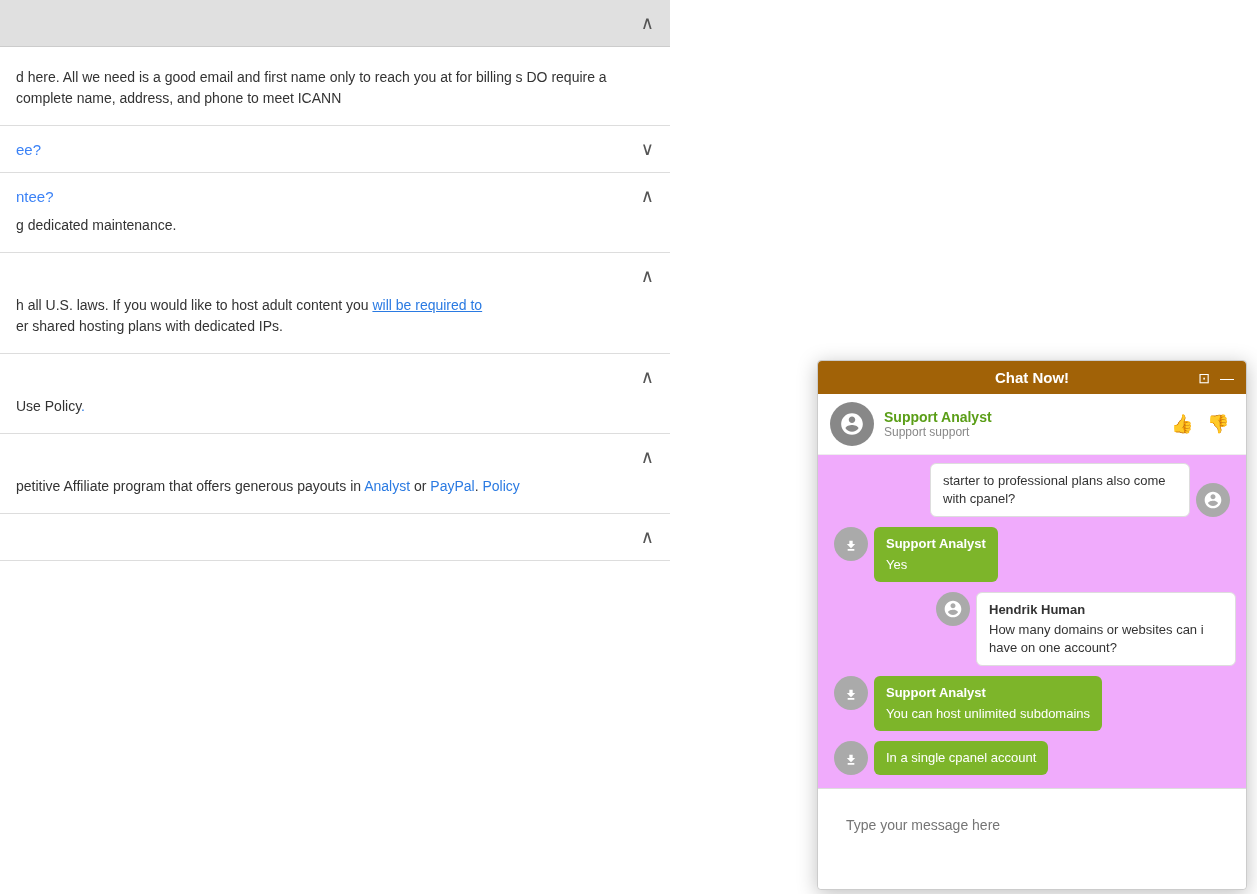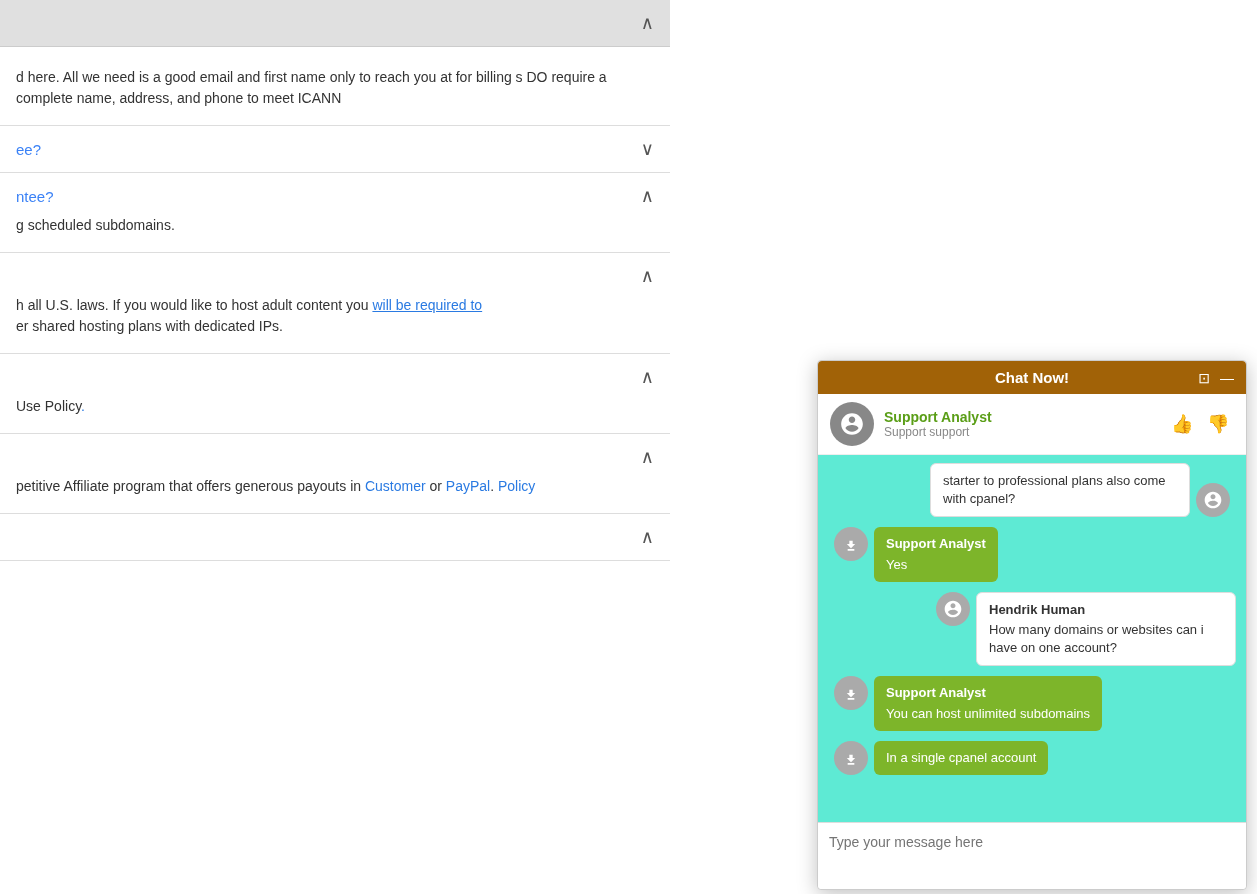--- a/index.html
+++ b/index.html
@@ -170,21 +170,21 @@
       color: #888;
       font-size: 18px;
       padding: 2px 4px;
     }
 
     
     .chat-messages {
       flex: 1;
       overflow-y: scroll;
       padding: 8px 10px;
-      background: #5eead4;
+      background: #f0abfc;
     }
 
     .chat-messages::-webkit-scrollbar {
       width: 12px;
     }
     .chat-messages::-webkit-scrollbar-track {
       background: #e0e0e0;
     }
     .chat-messages::-webkit-scrollbar-thumb {
       background: #bbb;
@@ -258,21 +258,21 @@
     .msg-partial .msg-bubble.user-bubble {
       font-size: 13px;
     }
     .msg-partial .msg-avatar {
       margin-left: 6px;
     }
 
     
     .chat-input-area {
       border-top: 1px solid #ddd;
-      padding: 11px;
+      padding: 28px;
       background: #fff;
       border-radius: 0 0 4px 4px;
     }
 
     .chat-input {
       width: 100%;
       border: none;
       outline: none;
       font-size: 14px;
       color: #aaa;
@@ -302,21 +302,21 @@
       <span class="chevron chevron-down"></span>
     </div>
   </div>
 
   <div class="faq-section">
     <div class="faq-header">
       <span class="faq-header-text">ntee?</span>
       <span class="chevron chevron-up"></span>
     </div>
     <div class="faq-body">
-      <span>g scheduled subdomains.</span>
+      <span>g dedicated maintenance.</span>
     </div>
   </div>
 
   <div class="faq-section">
     <div class="faq-header">
       <span class="faq-header-text"></span>
       <span class="chevron chevron-up"></span>
     </div>
     <div class="faq-body">
       <span>h all U.S. laws. If you would like to host adult content you <span style="text-decoration:underline;color:#2a7ae2">will be required to</span><br>er shared hosting plans with dedicated IPs.</span>
@@ -332,21 +332,21 @@
       <span>Use Policy<a href="#">.</a></span>
     </div>
   </div>
 
   <div class="faq-section">
     <div class="faq-header">
       <span class="faq-header-text"></span>
       <span class="chevron chevron-up"></span>
     </div>
     <div class="faq-body">
-      <span>petitive Affiliate program that offers generous payouts in <a href="#">Customer</a> or <a href="#">PayPal</a>. <a href="#">Policy</a></span>
+      <span>petitive Affiliate program that offers generous payouts in <a href="#">Analyst</a> or <a href="#">PayPal</a>. <a href="#">Policy</a></span>
     </div>
   </div>
 
   <div class="faq-section">
     <div class="faq-header">
       <span class="faq-header-text"></span>
       <span class="chevron chevron-up"></span>
     </div>
   </div>
 

